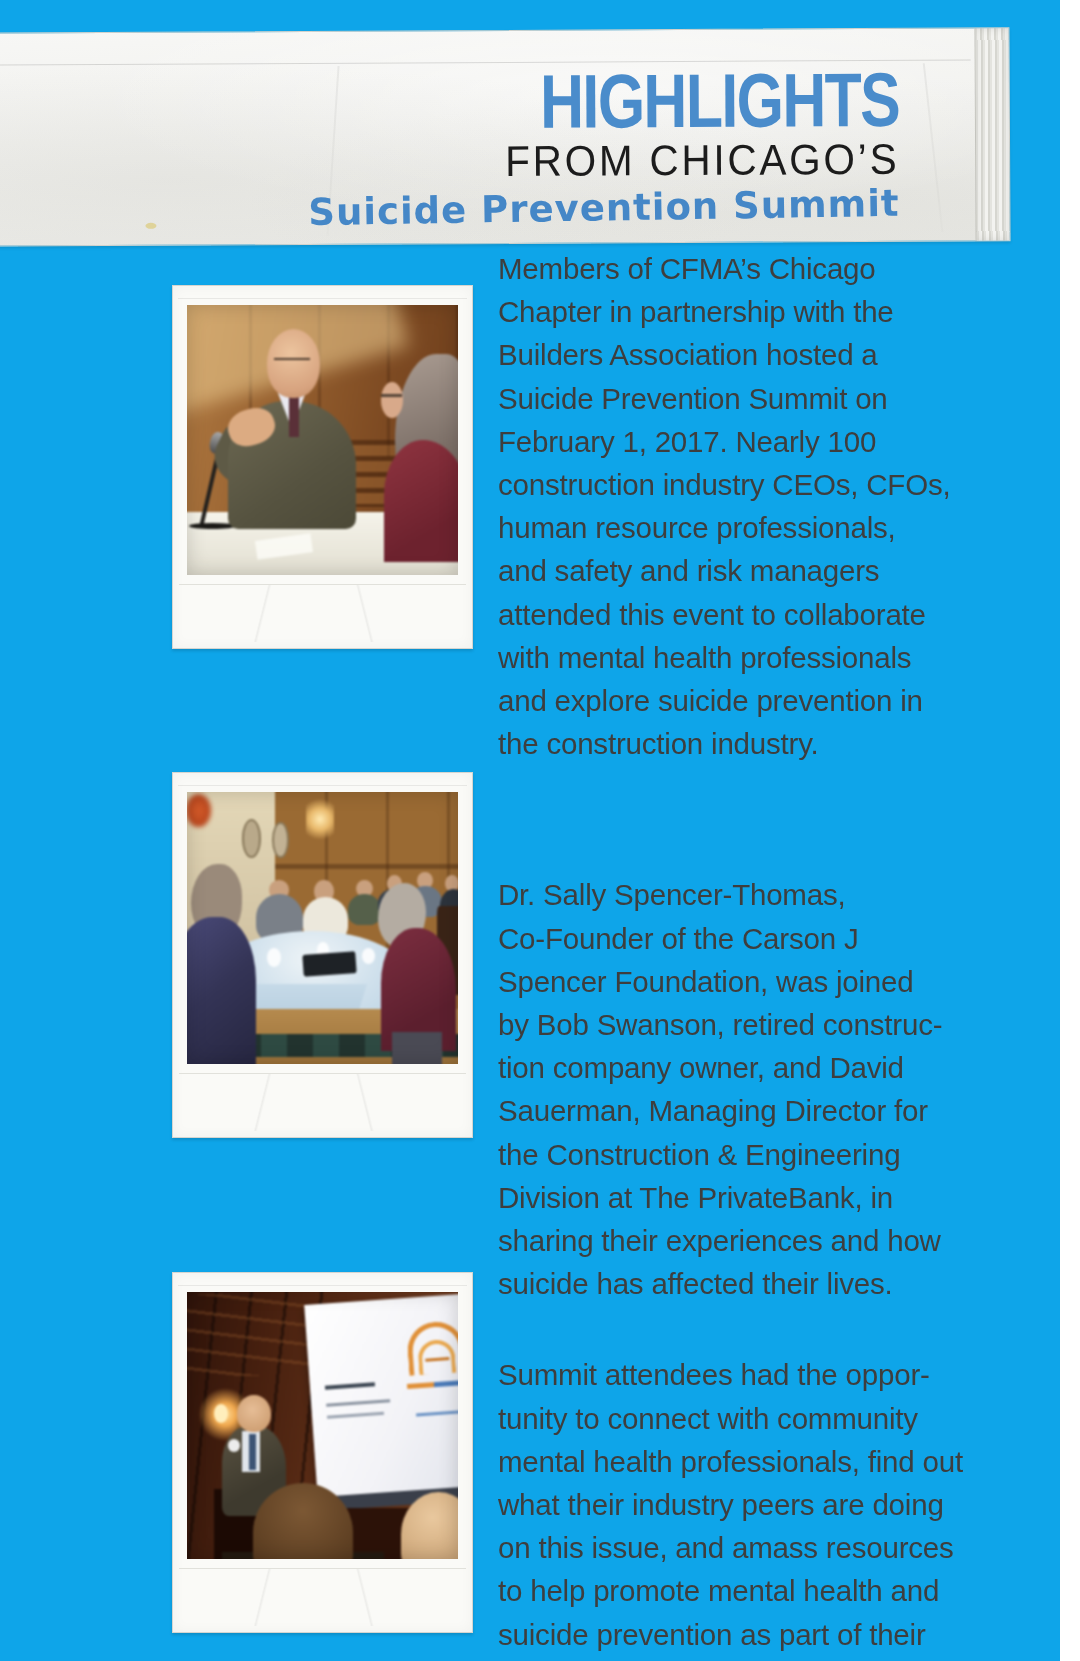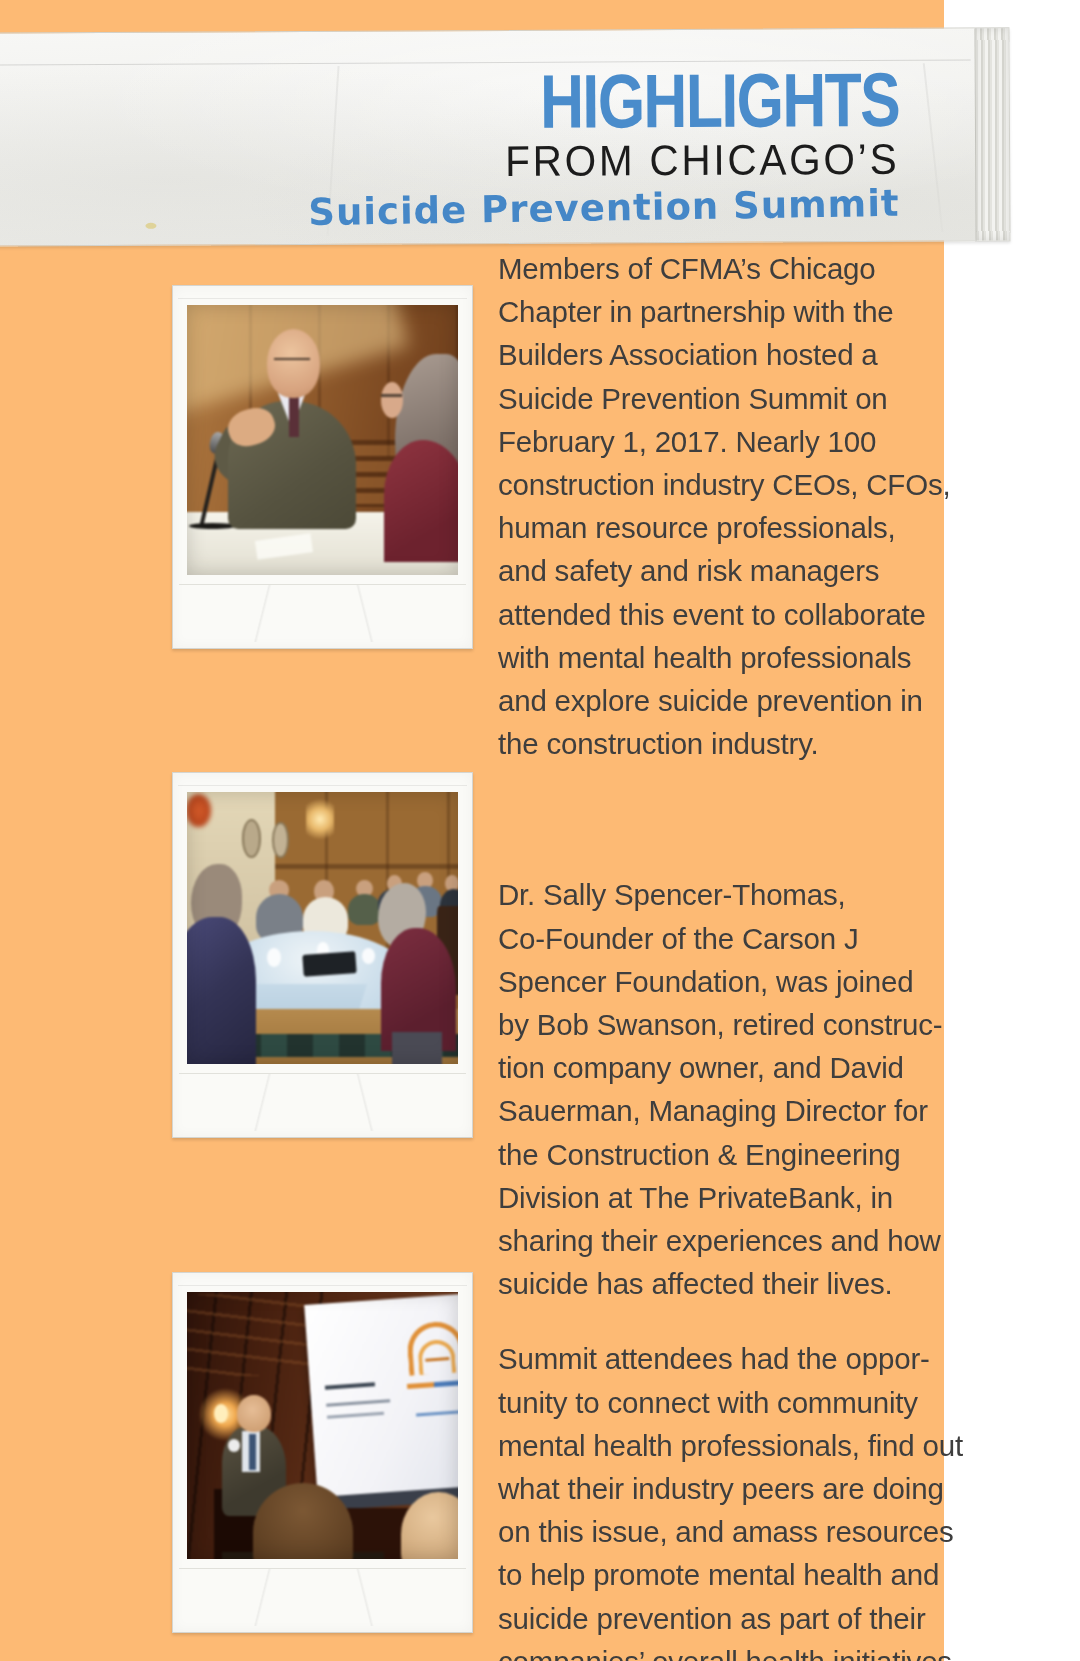--- a/index.html
+++ b/index.html
@@ -1,18 +1,18 @@
 <!DOCTYPE html>
 <html><head>
 <meta charset="utf-8">
 <style>
   * { margin:0; padding:0; box-sizing:border-box; }
   html,body { width:1080px; height:1661px; background:#ffffff; overflow:hidden;
               font-family:"Liberation Sans","DejaVu Sans",sans-serif; }
-  .page { position:relative; width:944px; height:1661px; background:#fdba74; }
+  .page { position:relative; width:1060px; height:1661px; background:#0ea5e9; }
 
   
   .banner { position:absolute; left:-14px; top:30px; width:1024px; height:214px;
             background:linear-gradient(178deg,#f7f7f5 0%,#f0f0ed 45%,#e9e9e5 100%);
             border:1px solid #d2d2cc; box-shadow:0 2px 3px rgba(0,0,0,0.10);
             transform:rotate(-0.3deg); }
   .banner-seam { position:absolute; left:0; right:38px; top:31px; height:1px;
                  background:rgba(0,0,0,0.13); }
   .banner-crease { position:absolute; top:34px; bottom:8px; width:2px;
                    background:linear-gradient(to bottom,rgba(0,0,0,0.06),rgba(0,0,0,0.01));
@@ -192,21 +192,21 @@
   .s3-aud1sh { left:14%; bottom:-10%; width:58%; height:14%; background:#241a10; }
   .s3-aud2 { right:-5%; bottom:-5%; width:27%; height:31%;
       background:radial-gradient(circle at 42% 30%,#e9c89e,#c9a173 78%);
       border-radius:50% 50% 28% 28%; }
 
   
   .article { position:absolute; left:498px; top:247px; width:560px; }
   .para { white-space:pre; font-size:29.5px; line-height:43.2px; color:#3e3e3e;
           letter-spacing:-0.2px; font-weight:400; }
   .para-1 { margin-bottom:108px; }
-  .para-2 { margin-bottom:32px; }
+  .para-2 { margin-bottom:48px; }
 </style>
 </head>
 <body>
 
 <div class="page">
 
   <header class="banner">
     <div class="banner-mottle"></div>
     <div class="banner-seam"></div>
     <div class="banner-crease c1"></div>

